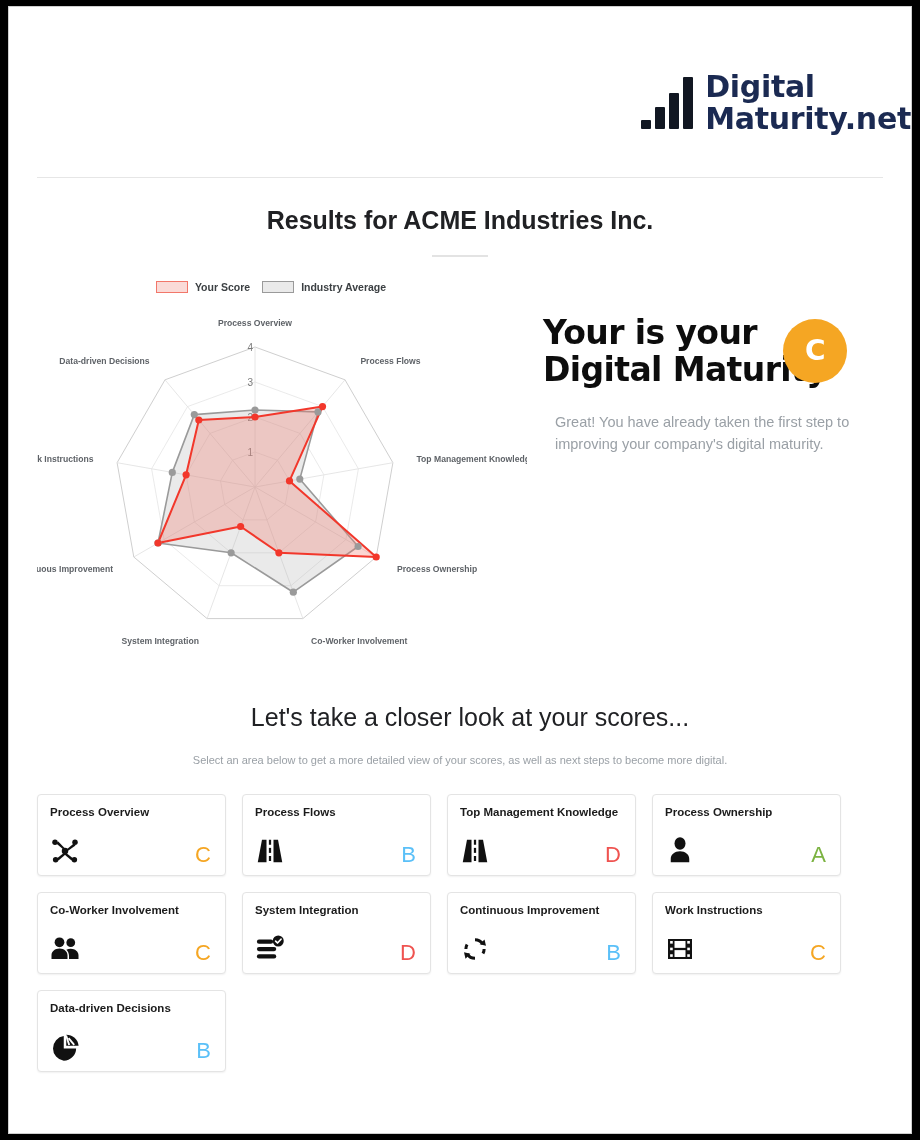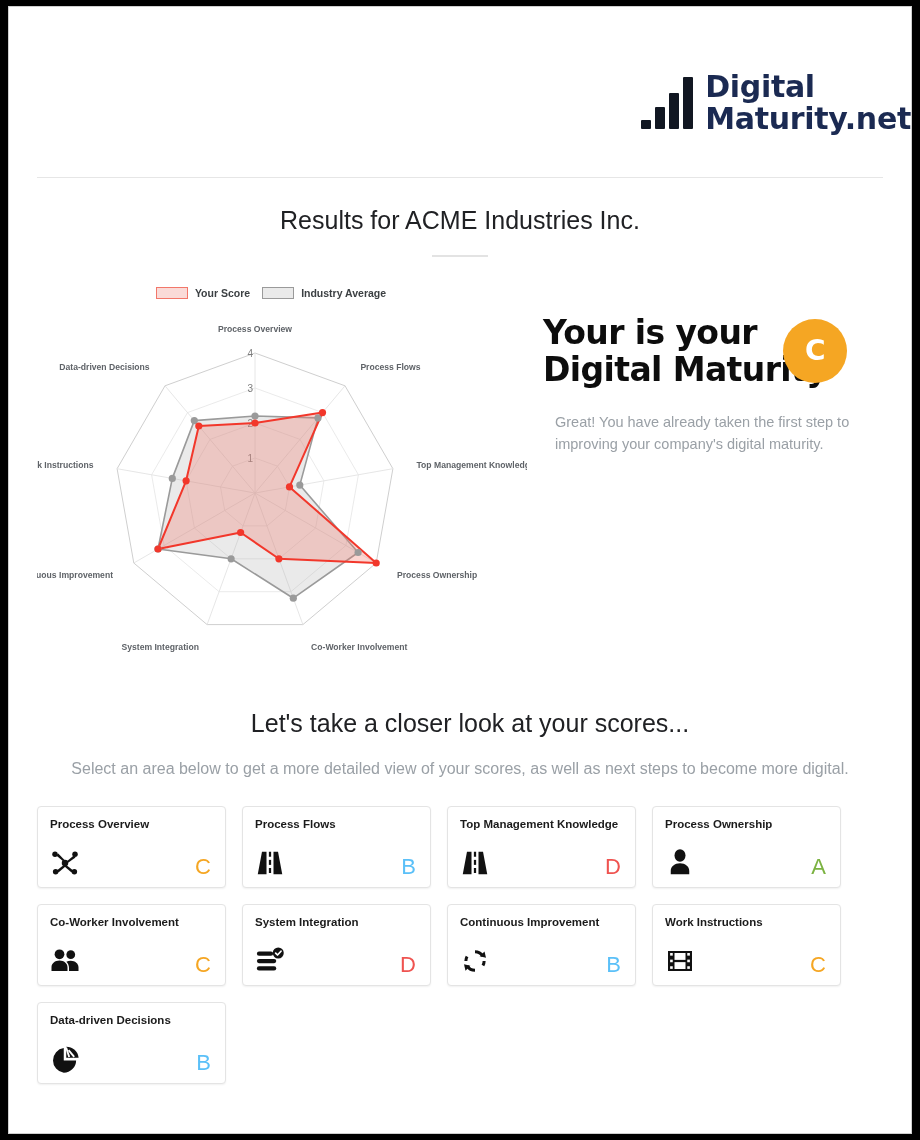--- a/index.html
+++ b/index.html
@@ -33,32 +33,32 @@
     font-family:"DejaVu Sans",sans-serif;
     font-weight:bold;font-size:30px;line-height:1.07;
     color:#1b2a52;letter-spacing:-0.3px;
   }
   .divider{
     height:1px;background:#e6e6e6;margin:26px 28px 0 28px;
   }
   
   .page-title{
     text-align:center;font-size:25px;color:#202124;
-    margin:28px 0 0 0;font-weight:400;
+    margin:28px 0 0 0;font-weight:700;
   }
   .title-rule{width:56px;height:2px;background:#e3e3e3;margin:20px auto 0 auto;}
   
   .results{
     display:flex;align-items:flex-start;
     padding:0 28px;margin-top:10px;
   }
   .chart-col{width:490px;position:relative;}
   .legend{
     display:flex;align-items:flex-start;justify-content:center;
-    gap:12px;margin-top:20px;margin-left:-22px;
+    gap:12px;margin-top:14px;margin-left:-22px;
   }
   .legend-item{display:flex;align-items:center;gap:7px;}
   .swatch{width:32px;height:12px;border:1px solid #888;box-sizing:border-box;}
   .swatch.you{background:#fadbd8;border-color:#f2776a;}
   .swatch.ind{background:#eaeaea;border-color:#9a9a9a;}
   .legend-label{font-size:10.5px;color:#3c4043;font-weight:bold;}
   .radar-wrap{position:relative;width:490px;height:340px;margin-top:14px;}
   .radar-wrap svg{display:block;}
   
   .info-col{flex:1;padding-left:16px;padding-top:48px;position:relative;}
@@ -85,21 +85,21 @@
     margin-top:22px;max-width:340px;
   }
   
   .closer{
     text-align:center;margin-top:56px;
   }
   .closer h2{
     font-size:25px;font-weight:400;color:#202124;margin:0;padding-left:20px;
   }
   .closer p{
-    font-size:16px;color:#9aa0a6;margin:22px 0 0 0;
+    font-size:11px;color:#9aa0a6;margin:22px 0 0 0;
   }
   
   .cards{
     display:flex;flex-wrap:wrap;gap:16px;
     padding:0 28px;margin-top:28px;
   }
   .card{
     width:189px;height:82px;
     border:1px solid #e4e4e4;border-radius:4px;
     background:#fff;

